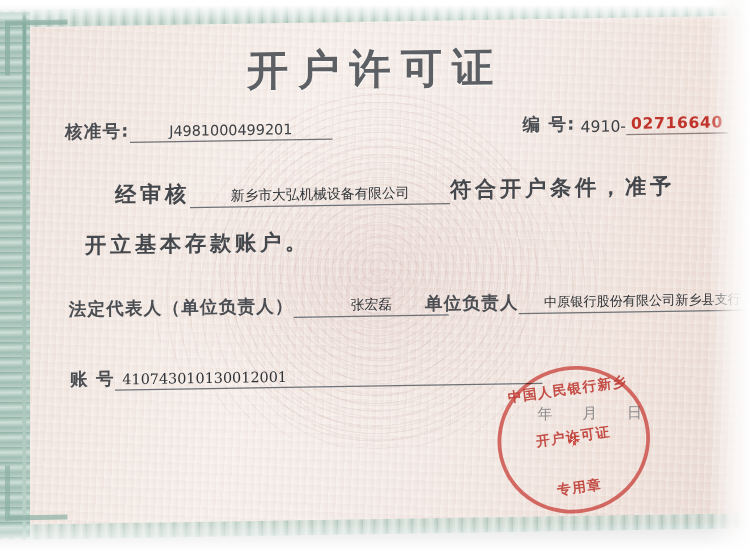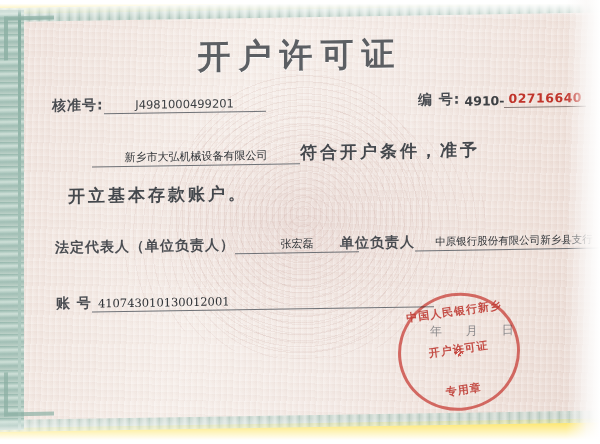--- a/index.html
+++ b/index.html
@@ -11,21 +11,21 @@
     width: 600px;
     height: 444px;
     overflow: hidden;
     font-family: "DejaVu Sans", sans-serif;
   }
 
   #doc {
     position: relative;
     width: 600px;
     height: 444px;
-    background: #fde047;
+    background: #e5e5e5;
     overflow: hidden;
   }
 
   
   .paper {
     position: absolute;
     left: 0px;
     top: 14px;
     width: 600px;
     height: 414px;
@@ -202,21 +202,21 @@
   
   #row-number { left: 418px; top: 98px; }
   #num-red {
     color: #c0342b;
     font-weight: 700;
     font-size: 12.5px;
     letter-spacing: .5px;
     border-bottom: 1px solid #8d7f7c;
     padding: 0 4px 1px 4px;
   }
-  #num-prefix { font-size: 12.5px; font-weight: 700; color: #3d4044; padding-left: 4px; }
+  #num-prefix { font-size: 12.5px; font-weight: 400; color: #3d4044; padding-left: 4px; }
 
   
   #row-body1 { left: 92px; top: 146px; }
   #row-body1 .fill { width: 196px; font-size: 11px; }
 
   
   #row-body2 { left: 68px; top: 186px; }
 
   
   #row-legal { left: 55px; top: 240px; }
@@ -327,20 +327,21 @@
       <span class="fill">J4981000499201</span>
     </div>
 
     <div class="row" id="row-number">
       <span class="lbl">编  号:</span>
       <span id="num-prefix">4910-</span>
       <span id="num-red">02716640</span>
     </div>
 
     <div class="row" id="row-body1">
+      <span class="lbl-big">经审核</span>
       <span class="fill handwrite">新乡市大弘机械设备有限公司</span>
       <span class="lbl-big">符合开户条件，准予</span>
     </div>
 
     <div class="row" id="row-body2">
       <span class="lbl-big">开立基本存款账户。</span>
     </div>
 
     <div class="row" id="row-legal">
       <span class="lbl">法定代表人（单位负责人）</span>

